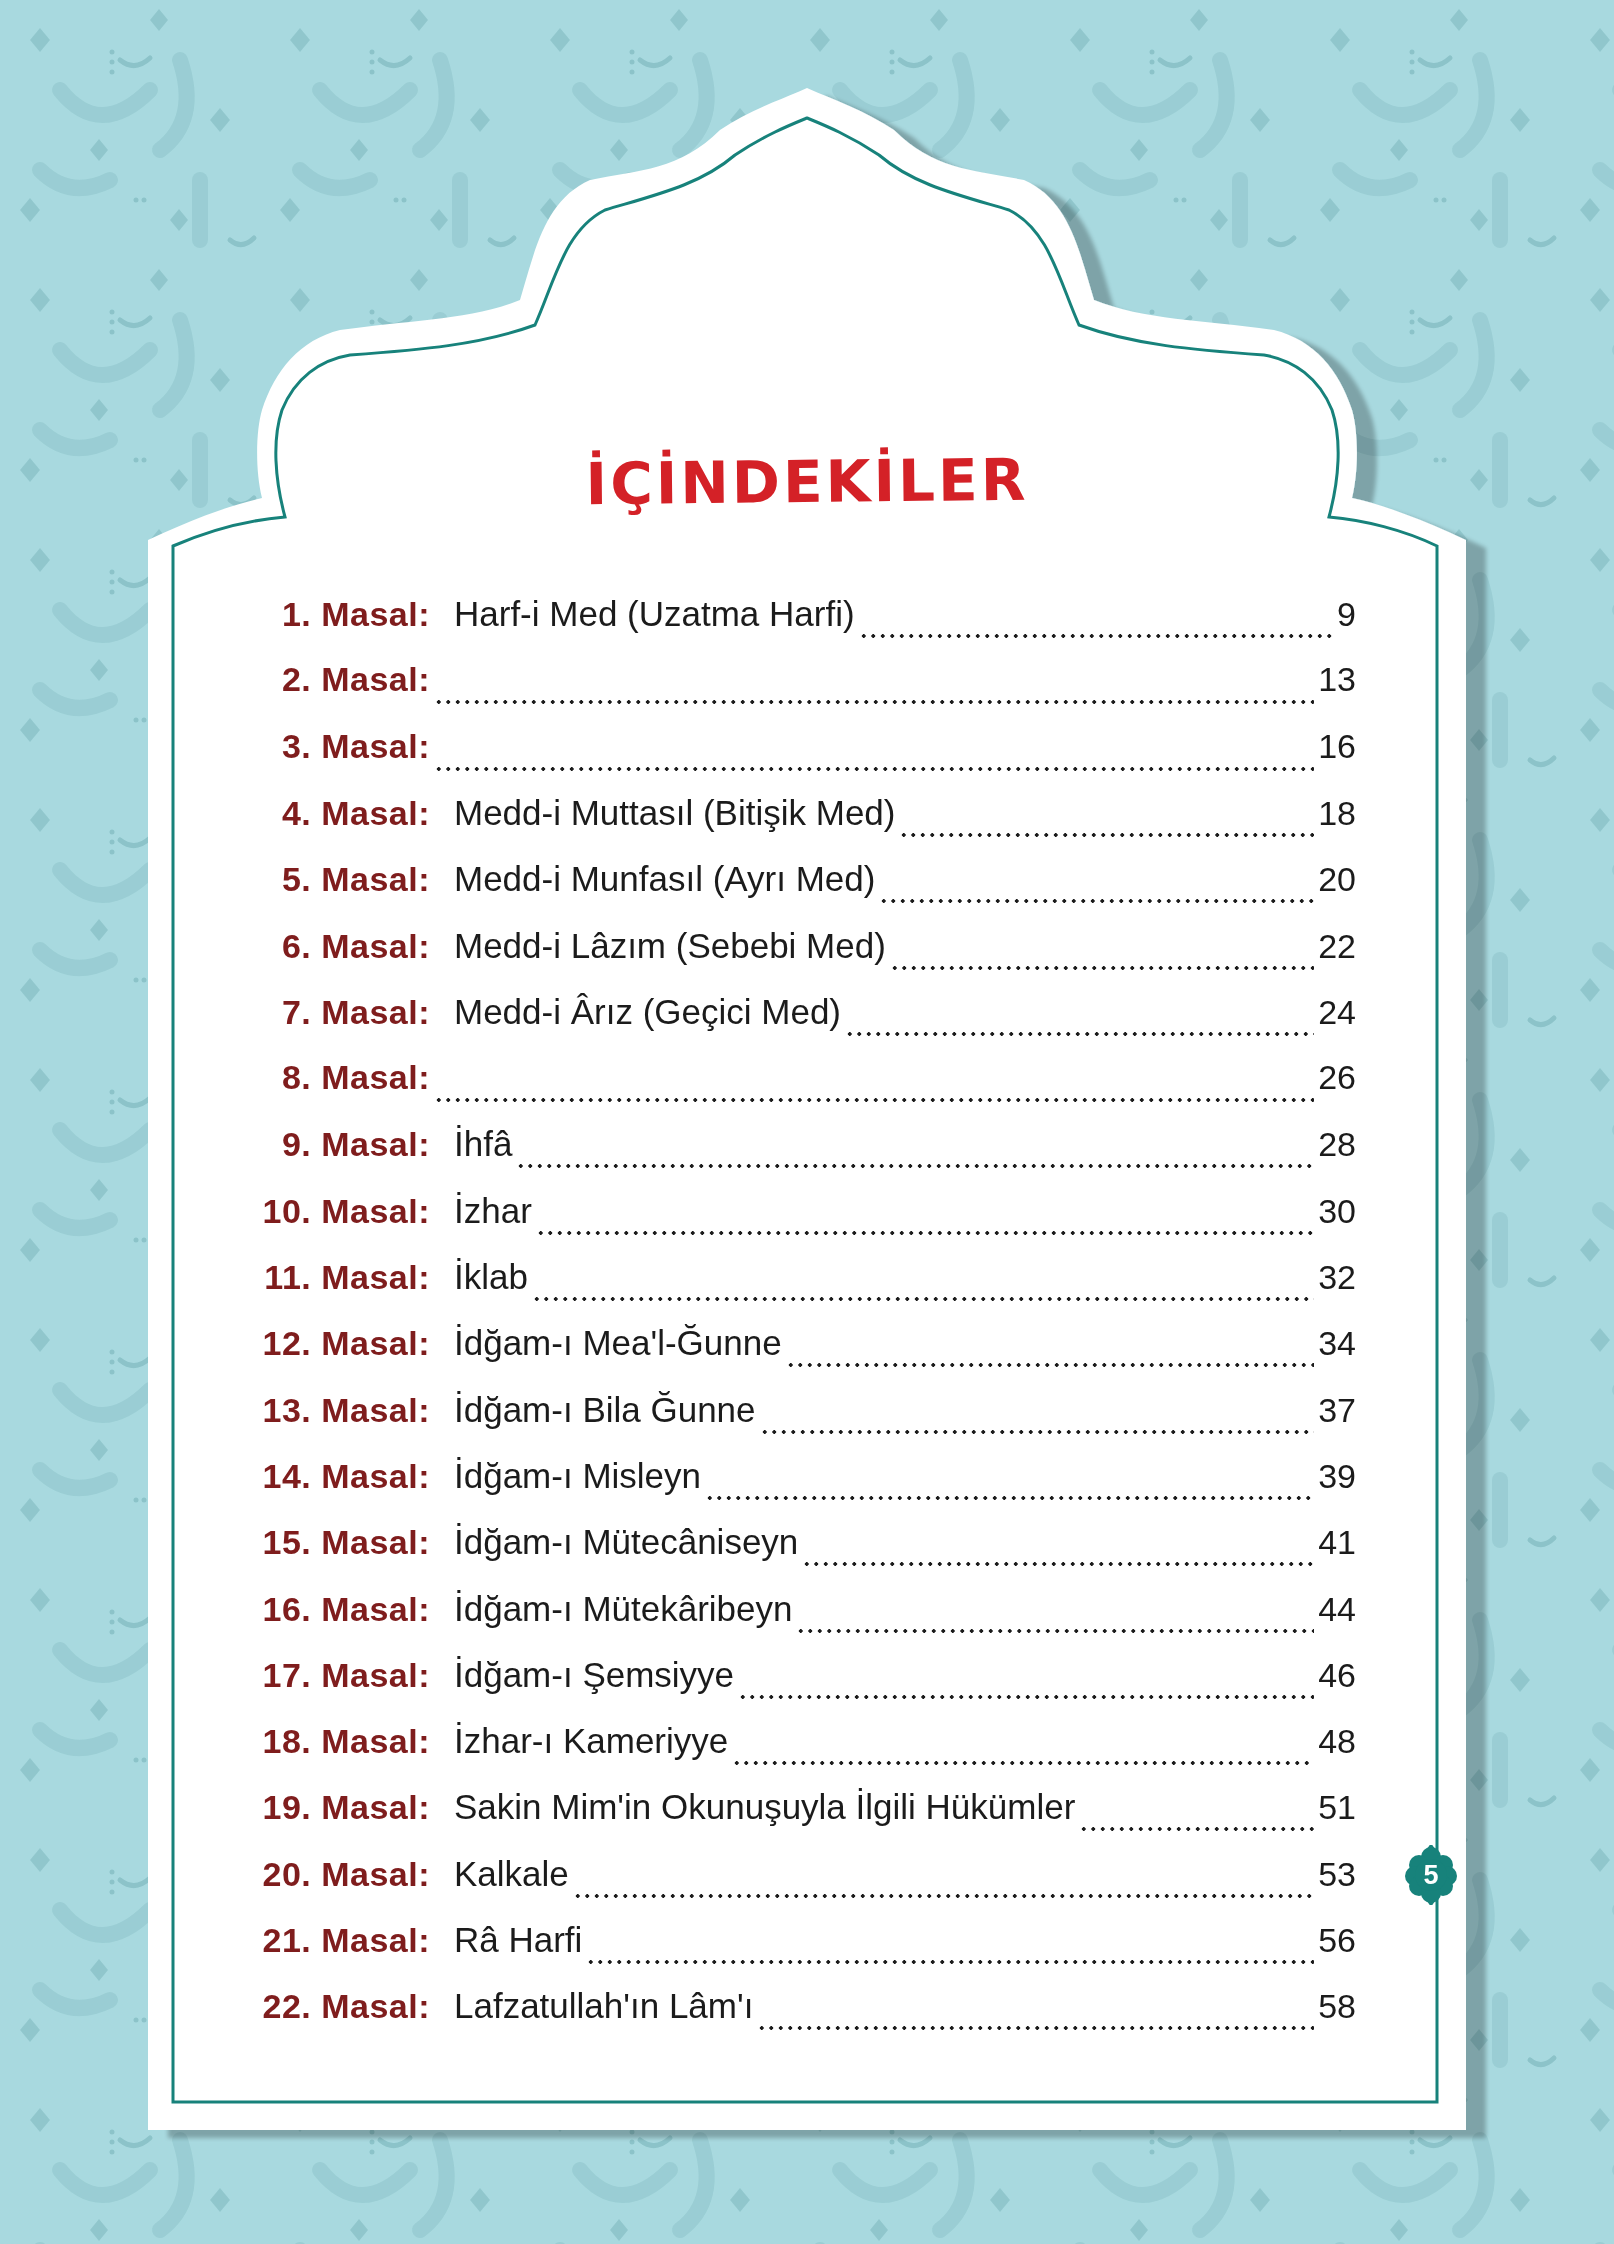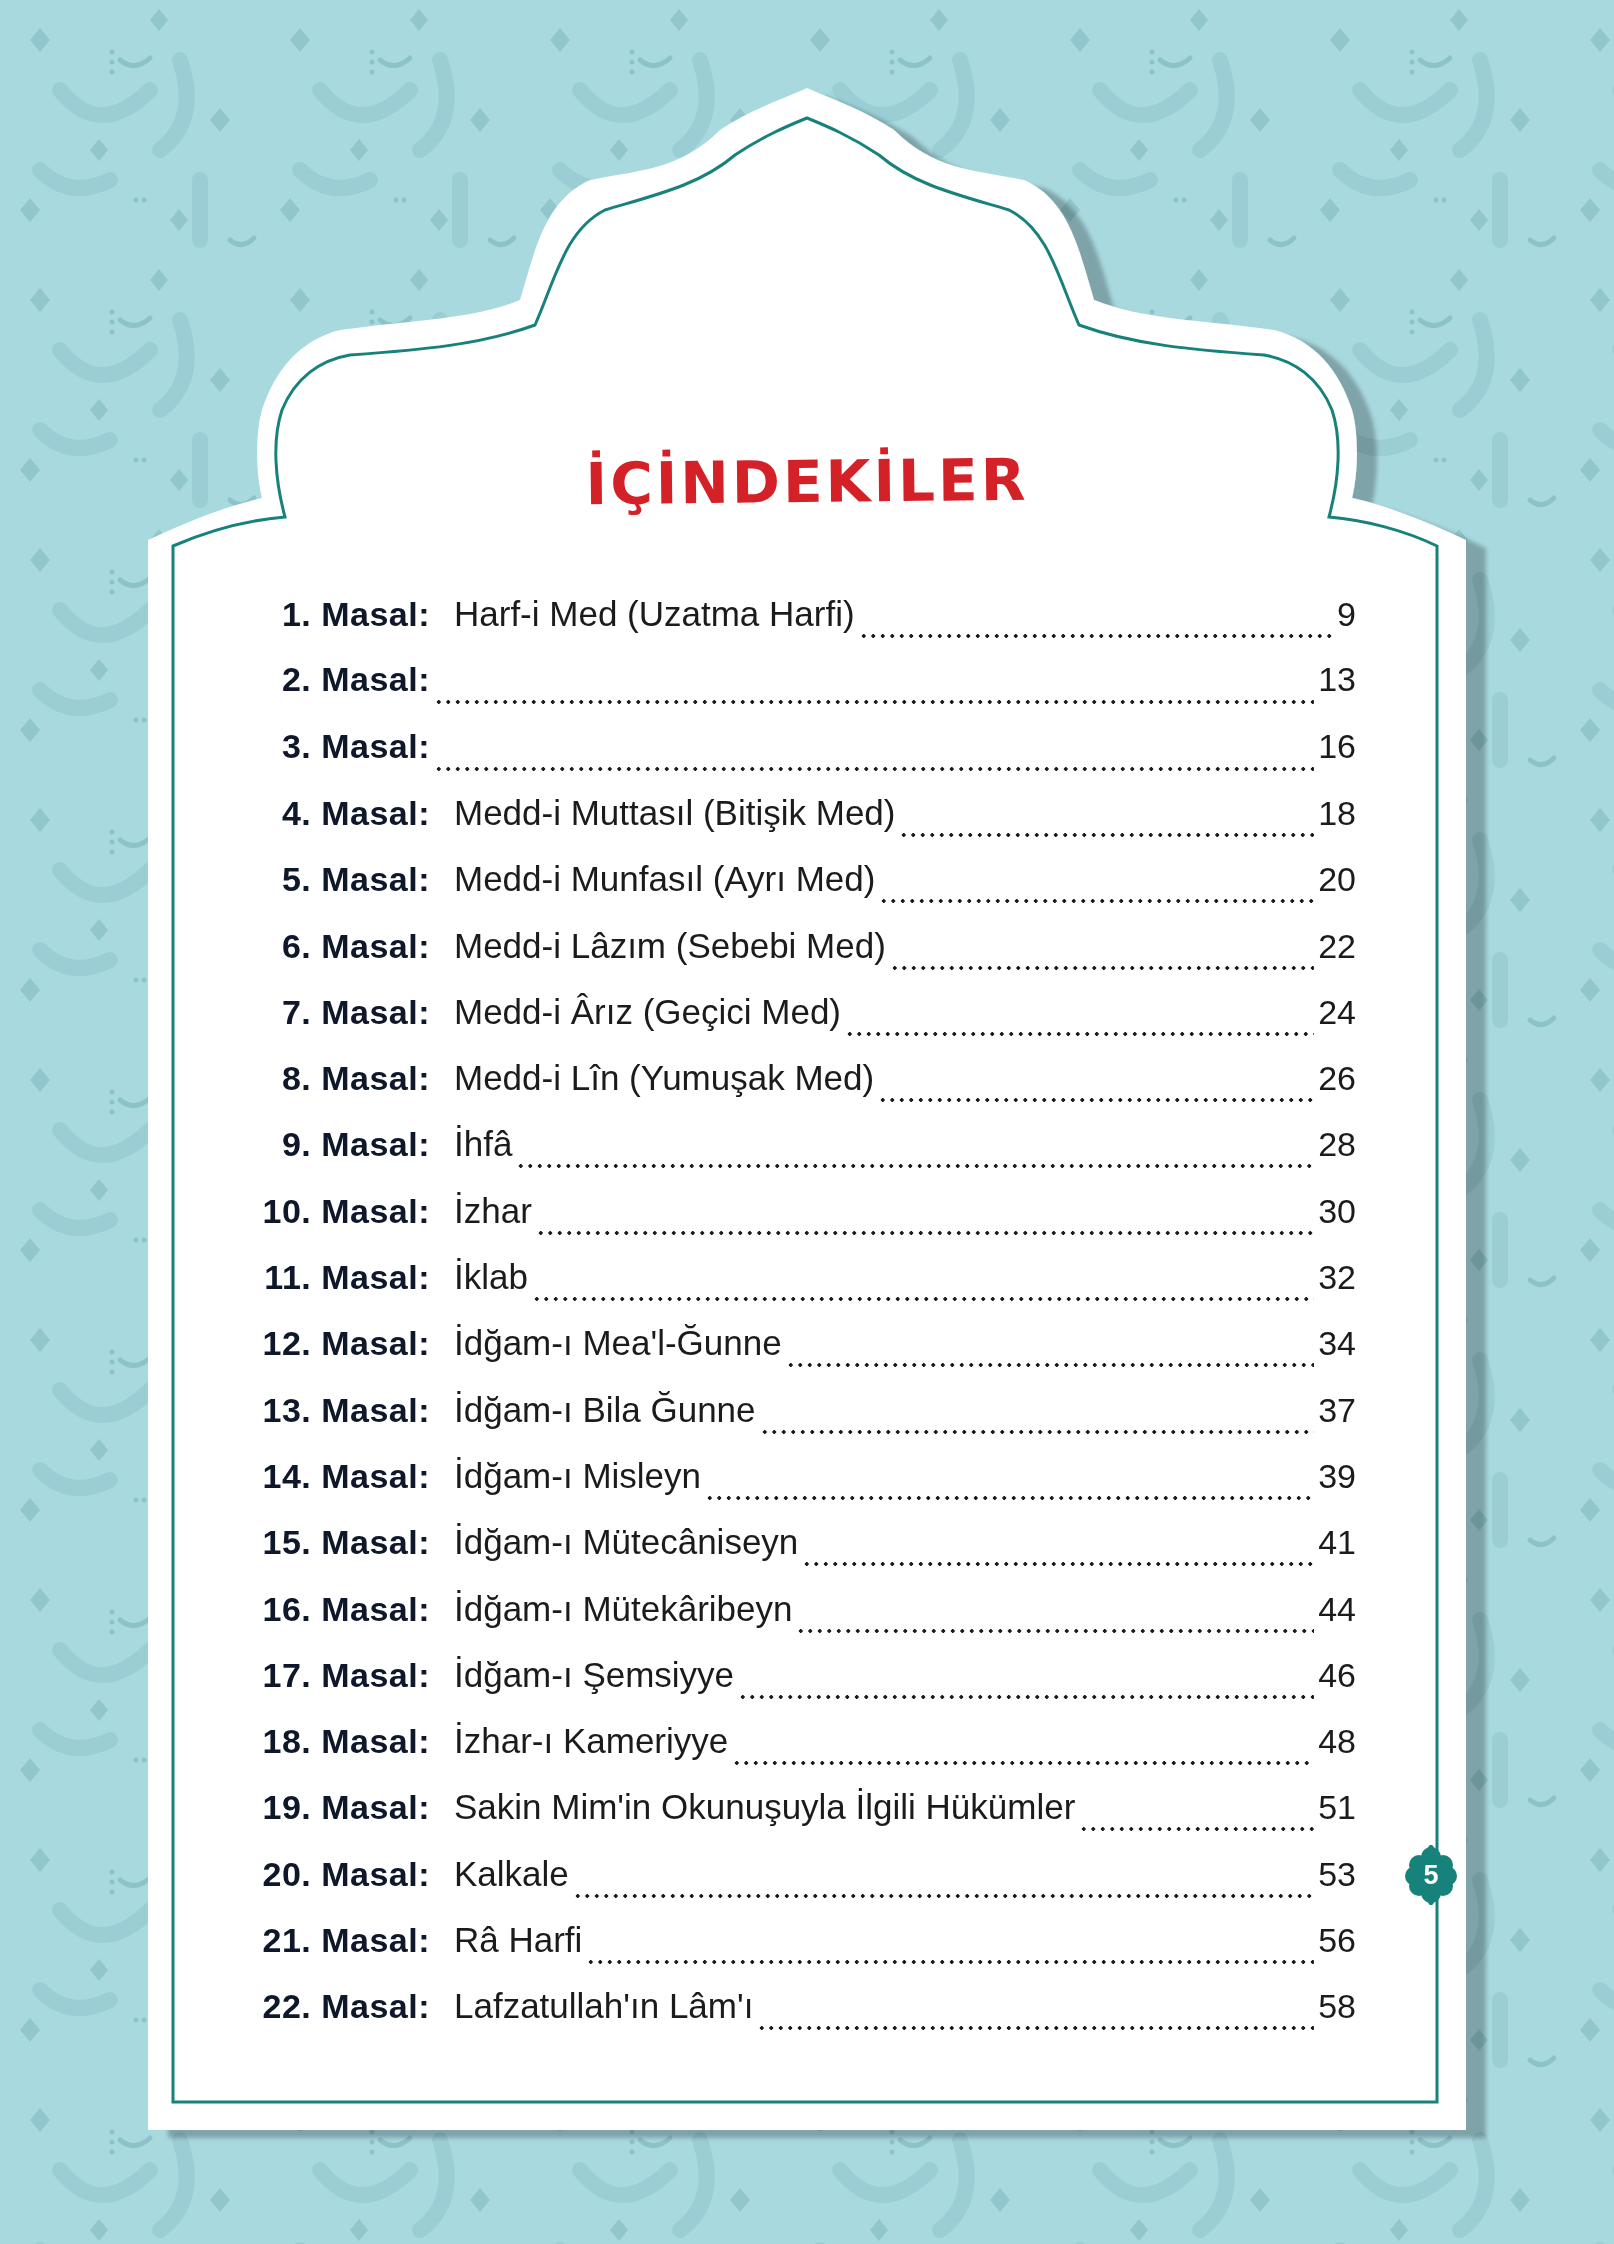--- a/index.html
+++ b/index.html
@@ -17,21 +17,21 @@
       transform: rotate(-0.6deg);
     }
     .toc { position: absolute; left: 0; top: 0; width: 1614px; }
     .toc-row {
       position: absolute; left: 250px; width: 1106px; height: 54px;
       display: flex; align-items: baseline;
       font-family: "DejaVu Sans", sans-serif; font-size: 33px; color: #1b1b1b;
     }
     .toc-num {
       width: 180px; text-align: right; flex: none;
-      color: #0f172a; font-weight: bold; font-size: 34px;
+      color: #7f1d1d; font-weight: bold; font-size: 34px;
       font-family: "Liberation Sans", sans-serif; letter-spacing: 0.5px;
     }
     .toc-title { flex: none; margin-left: 24px; white-space: nowrap; font-family: "Liberation Sans", sans-serif; font-size: 35px; }
     .toc-leader {
       flex: 1 1 auto; margin: 0 4px; height: 4px; align-self: flex-end; margin-bottom: 10px;
       background-image: radial-gradient(circle, #1b1b1b 1.6px, transparent 2px);
       background-size: 9.5px 4px; background-repeat: repeat-x; background-position: left center;
     }
     .toc-page { flex: none; font-family: "Liberation Sans", sans-serif; font-size: 34px; color: #1b1b1b; }
     .page-badge {
@@ -180,21 +180,20 @@
     <span class="toc-page">22</span>
   </div>
   <div class="toc-row" style="top:992px">
     <span class="toc-num">7. Masal:</span>
     <span class="toc-title">Medd-i Ârız (Geçici Med)</span>
     <span class="toc-leader"></span>
     <span class="toc-page">24</span>
   </div>
   <div class="toc-row" style="top:1058px">
     <span class="toc-num">8. Masal:</span>
-    <span class="toc-title">Medd-i Lîn (Yumuşak Med)</span>
     <span class="toc-leader"></span>
     <span class="toc-page">26</span>
   </div>
   <div class="toc-row" style="top:1124px">
     <span class="toc-num">9. Masal:</span>
     <span class="toc-title">İhfâ</span>
     <span class="toc-leader"></span>
     <span class="toc-page">28</span>
   </div>
   <div class="toc-row" style="top:1191px">

